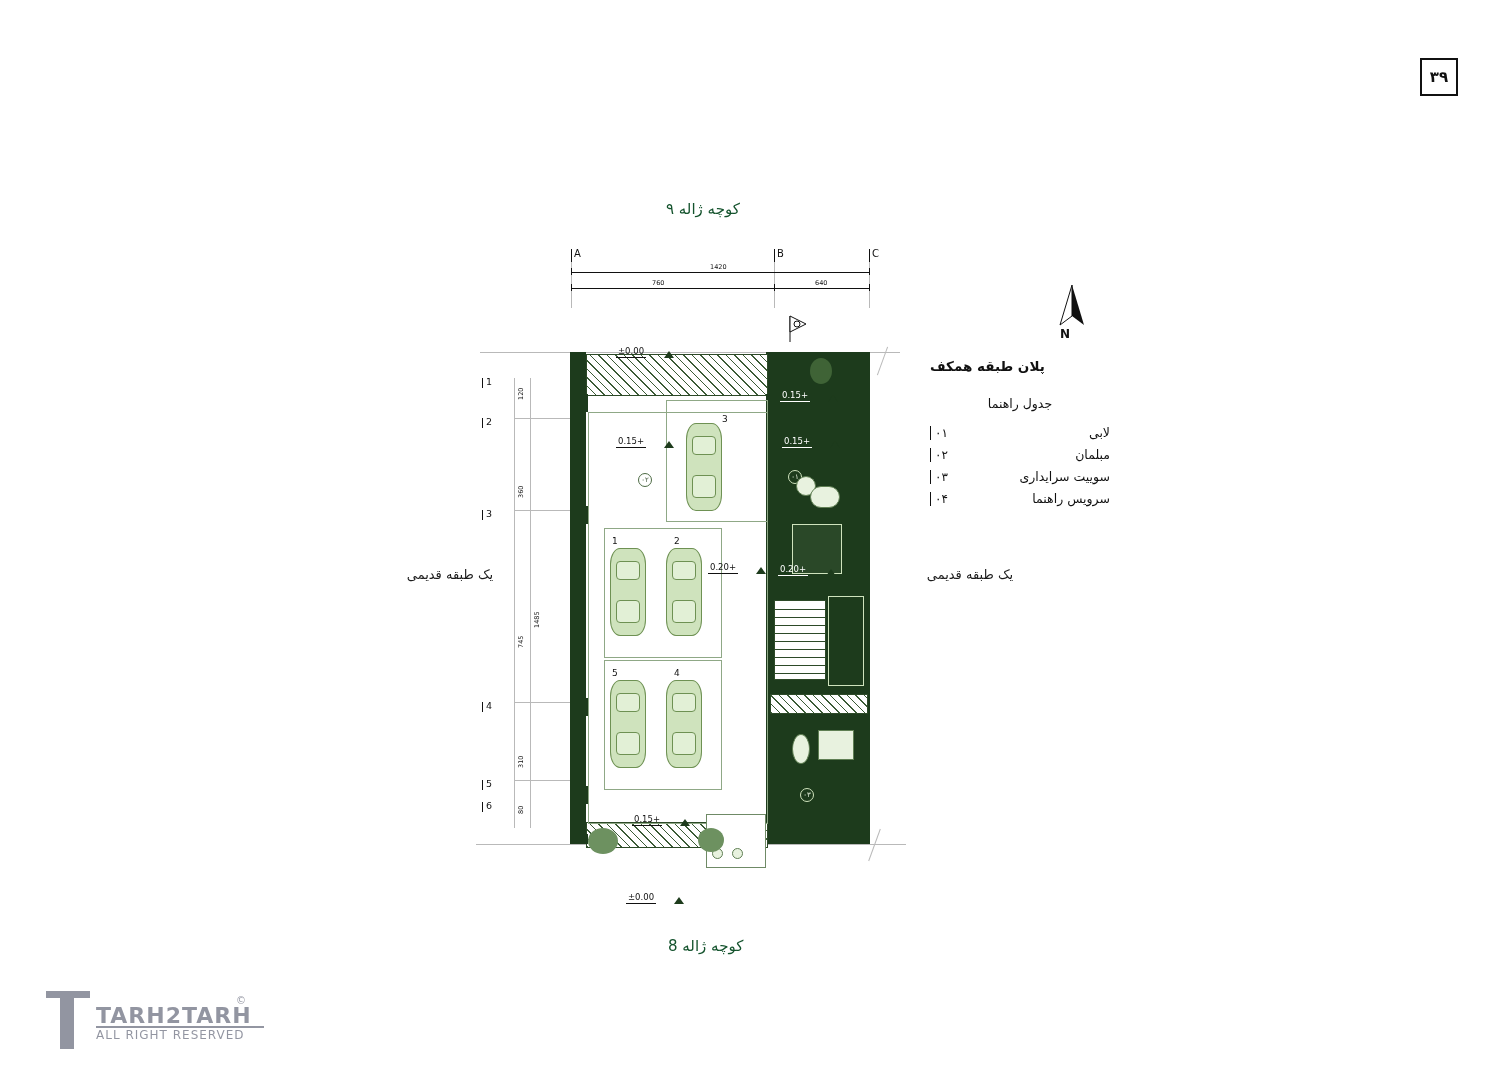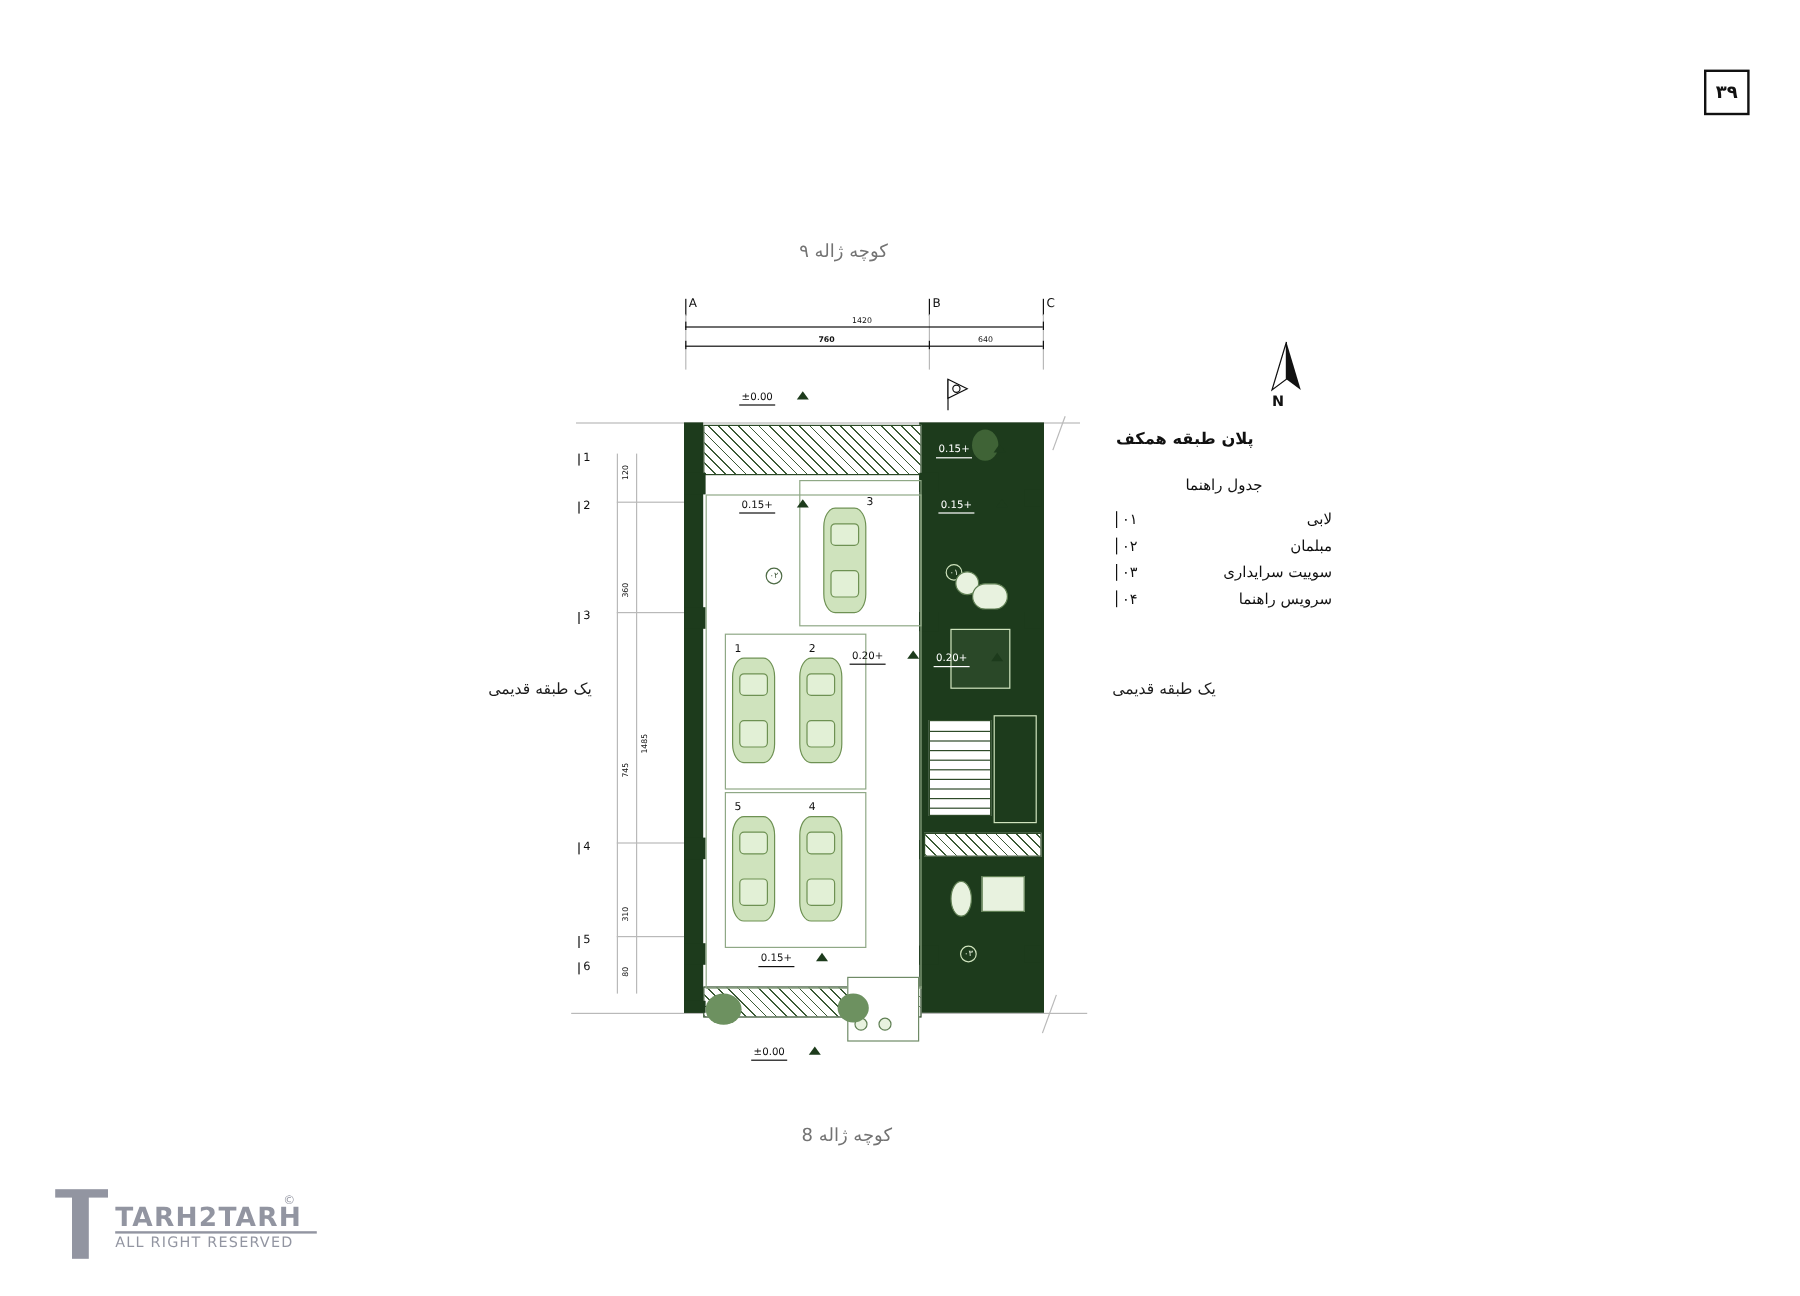--- a/index.html
+++ b/index.html
@@ -5,21 +5,21 @@
   html,body{margin:0;padding:0;background:#ffffff;}
   body{width:1500px;height:1080px;position:relative;font-family:"DejaVu Sans","Liberation Sans",sans-serif;color:#111;overflow:hidden;}
   .abs{position:absolute;}
 
   
   #page-title{top:58px;right:42px;display:flex;align-items:center;gap:14px;direction:rtl;}
   #page-title .title-text{font-size:25px;font-weight:bold;letter-spacing:0px;color:#111;white-space:nowrap;}
   #page-title .pagebox{width:34px;height:34px;border:2.5px solid #111;display:flex;align-items:center;justify-content:center;font-size:15px;font-weight:bold;}
 
   
-  .street-label{font-size:15px;color:#737373;direction:rtl;white-space:nowrap;letter-spacing:2px;}
+  .street-label{font-size:15px;color:#14532d;direction:rtl;white-space:nowrap;letter-spacing:2px;}
   #street-top{top:200px;left:666px;}
   #street-bottom{top:937px;left:668px;}
 
   .side-label{font-size:13px;color:#1c1c1c;direction:rtl;text-align:center;line-height:1.55em;letter-spacing:1.5px;}
   #side-left{top:565px;left:405px;width:90px;}
   #side-right{top:565px;left:925px;width:90px;}
 
   
   #north{top:283px;left:1046px;width:52px;height:62px;}
   #north .nlabel{position:absolute;left:14px;top:44px;font-size:12px;font-weight:bold;}
@@ -56,21 +56,21 @@
   .lightfill{position:absolute;background:#ffffff;border:1px solid #6f8a66;}
   .roomline{position:absolute;border:1px solid #8fa886;}
 
   
   .car{position:absolute;background:#cfe3bd;border:1px solid #6e9153;border-radius:10px/16px;}
   .car:before{content:"";position:absolute;left:14%;right:14%;top:14%;height:20%;border:1px solid #6e9153;border-radius:4px;background:#e2f0d6;}
   .car:after{content:"";position:absolute;left:14%;right:14%;bottom:14%;height:24%;border:1px solid #6e9153;border-radius:4px;background:#e2f0d6;}
   .carnum{position:absolute;font-size:9px;color:#111;}
 
   
-  .level{position:absolute;display:flex;align-items:flex-start;gap:18px;font-size:8.5px;color:#111;}
+  .level{position:absolute;display:flex;align-items:flex-end;gap:18px;font-size:8.5px;color:#111;margin-top:20px;}
   .level .tri{width:0;height:0;border-left:5px solid transparent;border-right:5px solid transparent;border-bottom:7px solid #1d3b1c;}
   .level .lv{border-bottom:1px solid #111;padding:0 2px 1px 2px;}
 
   
   .tree{position:absolute;border-radius:50%;background:#3f6336;}
   .tree.lt{background:#6d9160;}
 
   
   .stair{position:absolute;background:#ffffff;border:1px solid #2d4a28;}
   .stair .st{position:absolute;left:0;right:0;height:1px;background:#2d4a28;}
@@ -149,21 +149,21 @@
 
   <div class="dimline" style="left:101px;top:24px;width:298px;"></div>
   <div class="dimtick" style="left:101px;top:20px;"></div>
   <div class="dimtick" style="left:399px;top:20px;"></div>
   <div class="dimtxt" style="left:240px;top:15px;">1420</div>
 
   <div class="dimline" style="left:101px;top:40px;width:298px;"></div>
   <div class="dimtick" style="left:101px;top:36px;"></div>
   <div class="dimtick" style="left:304px;top:36px;"></div>
   <div class="dimtick" style="left:399px;top:36px;"></div>
-  <div class="dimtxt" style="left:212px;top:31px;font-weight:bold;">760</div>
+  <div class="dimtxt" style="left:182px;top:31px;">760</div>
   <div class="dimtxt" style="left:345px;top:31px;">640</div>
 
   <div class="hairlt hairh" style="left:10px;top:104px;width:420px;"></div>
   <div class="hairlt hairh" style="left:6px;top:596px;width:430px;"></div>
 
   <div class="hairlt hairv" style="left:60px;top:130px;height:450px;"></div>
   <div class="hairlt hairv" style="left:44px;top:130px;height:450px;"></div>
 
   <div class="secnum" style="left:16px;top:128px;">1</div>
   <div class="secbar" style="left:12px;top:130px;"></div>

